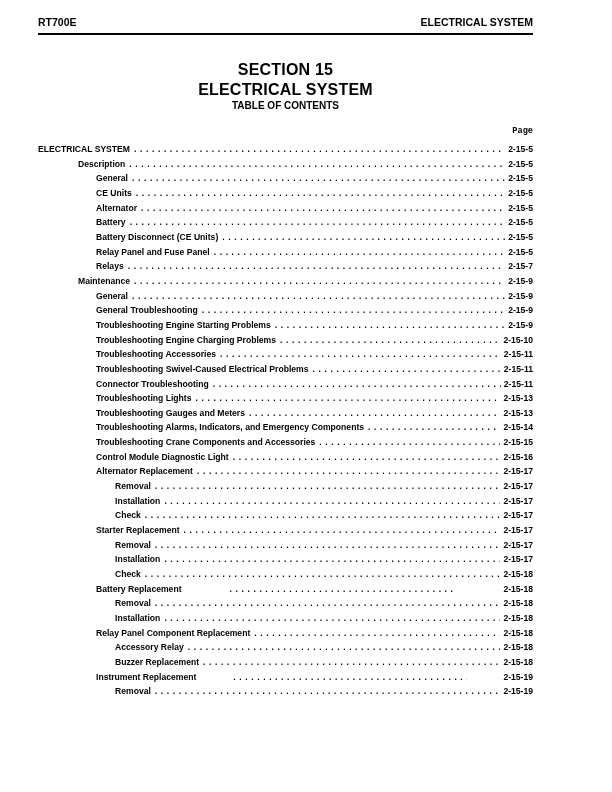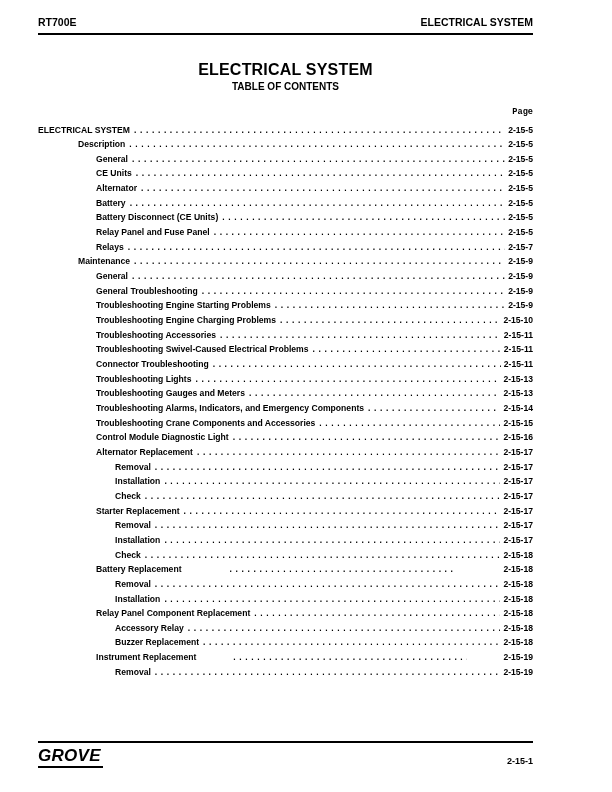--- a/index.html
+++ b/index.html
@@ -95,20 +95,21 @@
 
 <div class="page">
 
   <div class="header-row">
     <span>RT700E</span>
     <span>ELECTRICAL SYSTEM</span>
   </div>
   <hr class="header-rule">
 
   <div class="doc-title">
+    <div>SECTION 15</div>
     <div>ELECTRICAL SYSTEM</div>
   </div>
 
   <div class="doc-subtitle">TABLE OF CONTENTS</div>
 
   <div class="page-col-label">Page</div>
 
   <div class="toc" id="toc">
       <div class="toc-row" style="padding-left: 0px;">
         <span class="toc-label">ELECTRICAL SYSTEM</span>
@@ -295,18 +296,14 @@
         <span class="toc-dots">. . . . . . . . . . . . . . . . . . . . . . . . . . . . . . . . . . . . . . . . . . . . . . . . . . . . . . . . . . . . . . . . . . . . . . . . . . . . . . . . . . . . . . . . . . . . . . . . . . . . . . . . . . . . . . . . . . . . . . . . . . . . . . . . . . . . . . . . . . . . . . . . . . . . . . . . . . . . . . . . . . . . . . . . . . . . . . . . . . . . . . . . . . . . . . . . . . . . . . . . . . . . . . . . . . . . . . . . . . . . . . . . . . . . . . . . . . . . . . . . . . . . . . . . . . . . . . . . . . . . . . . . . . . . . . . . . . . . . . . . . . . . . . . . . . . . . . . . . . . . </span>
         <span class="toc-page">2-15-19</span>
       </div>
       <div class="toc-row" style="padding-left: 77px;">
         <span class="toc-label">Removal</span>
         <span class="toc-dots">. . . . . . . . . . . . . . . . . . . . . . . . . . . . . . . . . . . . . . . . . . . . . . . . . . . . . . . . . . . . . . . . . . . . . . . . . . . . . . . . . . . . . . . . . . . . . . . . . . . . . . . . . . . . . . . . . . . . . . . . . . . . . . . . . . . . . . . . . . . . . . . . . . . . . . . . . . . . . . . . . . . . . . . . . . . . . . . . . . . . . . . . . . . . . . . . . . . . . . . . . . . . . . . . . . . . . . . . . . . . . . . . . . . . . . . . . . . . . . . . . . . . . . . . . . . . . . . . . . . . . . . . . . . . . . . . . . . . . . . . . . . . . . . . . . . . . . . . . . . . </span>
         <span class="toc-page">2-15-19</span>
       </div>
     </div>
 
-  <div class="footer">
-    <span class="grove-logo">GROVE</span>
-    <span class="footer-page">2-15-1</span>
-  </div>
 
 </div>
 
 </body></html>

